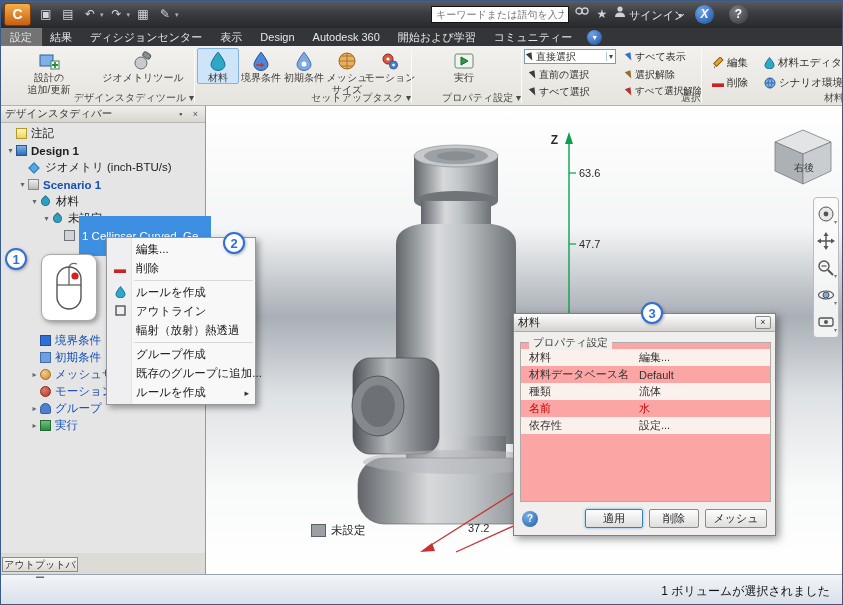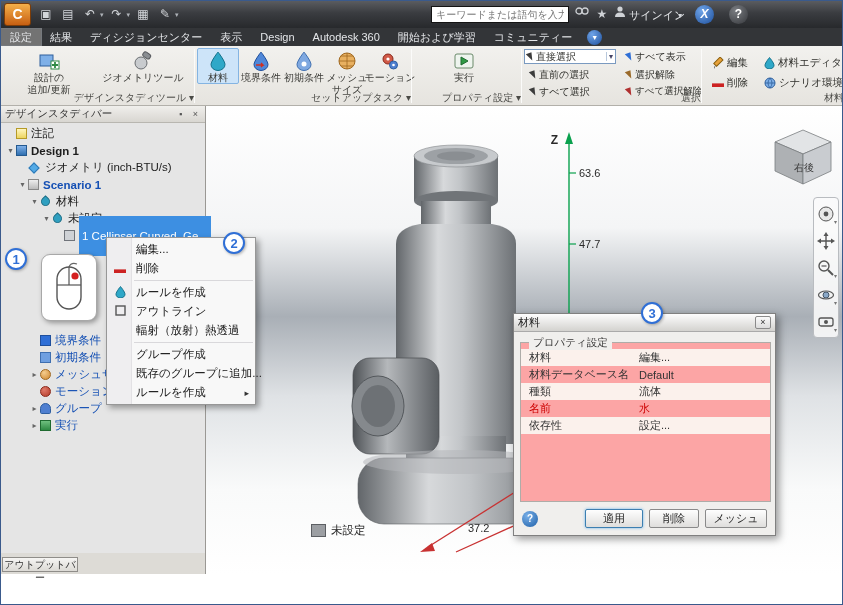--- a/index.html
+++ b/index.html
@@ -584,18 +584,21 @@
       </div>
     </div>
     <div class="dhelp">?</div>
     <button class="btn default" style="right:132px;width:58px">適用</button>
     <button class="btn" style="right:76px;width:50px">削除</button>
     <button class="btn" style="right:8px;width:62px">メッシュ</button>
   </div>
 
   <div class="bottomstrip"></div>
   <div class="outputbar">アウトプットバー</div>
+  <div class="statusbar">
+    <span class="statusmsg">1 ボリュームが選択されました</span>
+  </div>
 
   <div class="callout" style="left:4px;top:247px">1</div>
   <div class="callout" style="left:222px;top:231px">2</div>
   <div class="callout" style="left:640px;top:301px">3</div>
 
 </div>
 
 </body></html>

